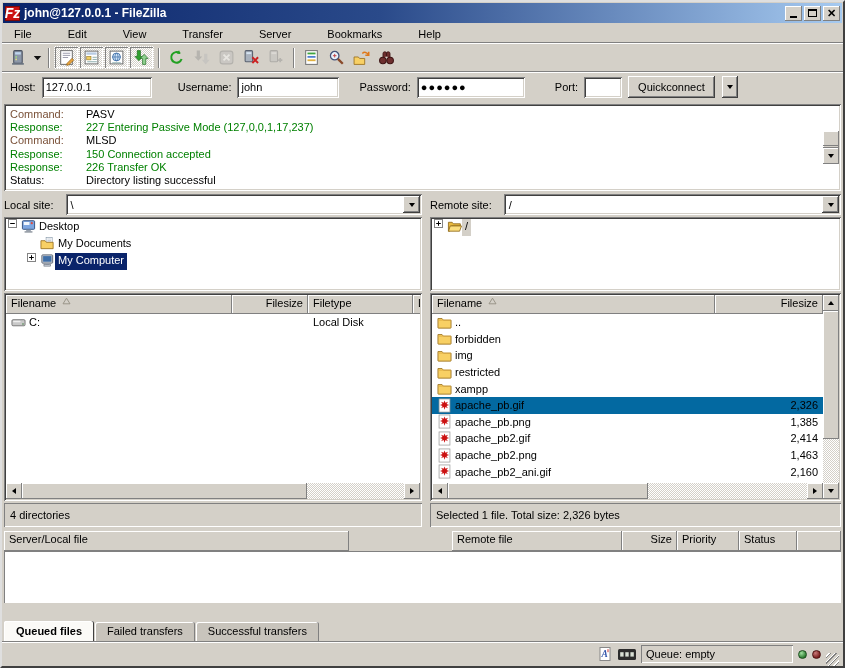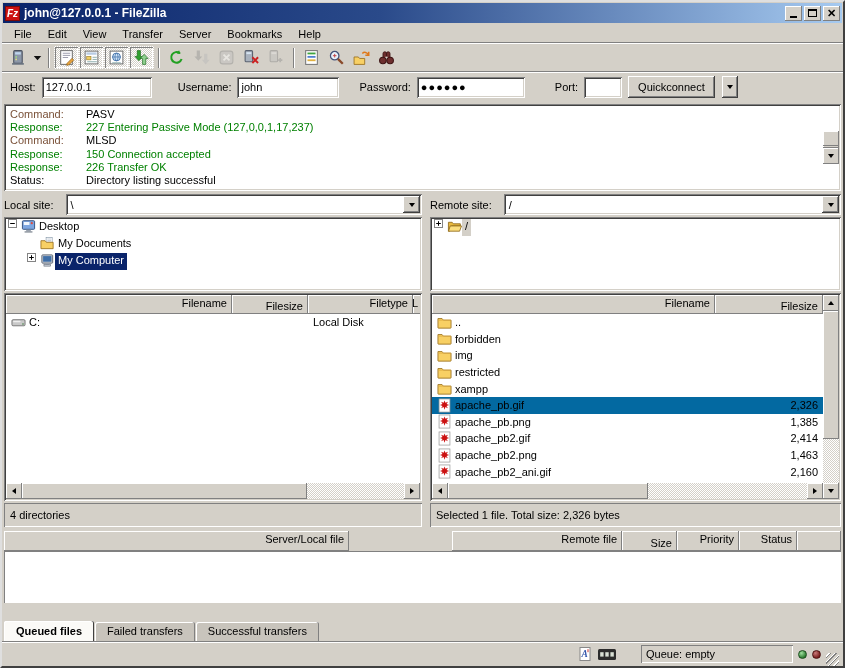--- a/index.html
+++ b/index.html
@@ -10,31 +10,31 @@
             display:flex; flex-direction:column; overflow:hidden; }
   
   .raised  { background:#d4d0c8; box-shadow: inset -1px -1px 0 #404040, inset 1px 1px 0 #fff, inset -2px -2px 0 #808080; }
   .raised-soft { background:#d4d0c8; box-shadow: inset -1px -1px 0 #808080, inset 1px 1px 0 #fff; }
   .sunken  { background:#fff; box-shadow: inset 1px 1px 0 #808080, inset -1px -1px 0 #fff, inset 2px 2px 0 #404040, inset -2px -2px 0 #d4d0c8; }
   .sunken-soft { background:#fff; box-shadow: inset 1px 1px 0 #808080, inset -1px -1px 0 #fff; }
   .dither { background: repeating-conic-gradient(#ffffff 0% 25%, #d4d0c8 0% 50%); background-size:2px 2px; }
   
   .titlebar { height:20px; margin:1px; background:linear-gradient(90deg,#0a246a 0%,#2a4a8a 45%,#a6caf0 100%);
               display:flex; align-items:center; padding:0 2px; flex:0 0 auto; }
-  .app-icon { width:15px; height:15px; background:#cc1111; color:#fff; font-weight:bold; font-size:10px; font-style:italic;
+  .app-icon { width:15px; height:15px; background:#cc1111; color:#fff; font-weight:bold; font-size:14px; font-style:italic;
               display:flex; align-items:center; justify-content:center; margin-right:4px; border:1px solid #7a0a0a; }
   .title-text { color:#fff; font-weight:bold; font-size:12px; flex:1; white-space:nowrap; overflow:hidden; }
   .winbtn { width:17px; height:15px; margin-left:2px; border:none; font-size:9px; line-height:13px;
             display:flex; align-items:center; justify-content:center; cursor:default; }
   .g-min { width:7px; height:2px; background:#000; margin-top:7px; }
   .g-max { width:9px; height:8px; border:1px solid #000; border-top-width:2px; }
   .g-close { font-weight:bold; font-size:11px; }
   
   .menubar { height:20px; display:flex; align-items:center; padding:0 4px; flex:0 0 auto;
-             border-bottom:1px solid #fff; box-shadow:0 -1px 0 #808080 inset; }
+             border-bottom:1px solid #fff; box-shadow:0 -1px 0 #808080 inset;gap:20px; }
   .menu-item { padding:2px 8px; }
   
   .toolbar { height:27px; display:flex; align-items:center; padding:0 4px; flex:0 0 auto; }
   .tbtn { width:25px; height:23px; display:flex; align-items:center; justify-content:center; border:1px solid transparent; }
   .tbtn svg { width:17px; height:17px; }
   .tbtn.pressed { box-shadow: inset 1px 1px 0 #808080, inset -1px -1px 0 #fff;
                   background: repeating-conic-gradient(#ffffff 0% 25%, #d4d0c8 0% 50%); background-size:2px 2px; }
   .tbtn.disabled svg { filter:grayscale(1) opacity(.45); }
   .tsep { width:2px; height:20px; margin:0 4px; border-left:1px solid #808080; border-right:1px solid #fff; }
   .tbtn.dropdown { width:13px; }
@@ -83,21 +83,21 @@
   .tree-label.selected { background:#0a246a; color:#fff; }
   .tree-label.softsel { background:#d4d0c8; }
   .indent { width:19px; flex:0 0 auto; }
   
   .list { margin:2px 2px 0 2px; flex:1; display:flex; flex-direction:column; overflow:hidden; background:#fff;
           box-shadow: inset 1px 1px 0 #808080, inset -1px -1px 0 #fff, inset 2px 2px 0 #404040, inset -2px -2px 0 #d4d0c8; }
   .list-inner { flex:1; display:flex; margin:2px; overflow:hidden; }
   .list-main { flex:1; display:flex; flex-direction:column; overflow:hidden; }
   .list-hdr { height:19px; display:flex; flex:0 0 auto; background:#d4d0c8; }
   .hcell { box-shadow: inset -1px -1px 0 #808080, inset 1px 1px 0 #fff; padding:2px 5px; white-space:nowrap; overflow:hidden;
-           display:flex; align-items:flex-end; gap:6px;flex-direction:column; }
+           display:flex; align-items:flex-start; gap:6px; }
   .hcell.right { justify-content:flex-end; }
   .list-body { flex:1; background:#fff; overflow:hidden; }
   .lrow { height:16.6px; display:flex; align-items:center; }
   .lrow.selected { background:#0369a1; }
   .lcell { padding:0 5px; white-space:nowrap; overflow:hidden; display:flex; align-items:center; gap:3px; }
   .lcell.right { justify-content:flex-end; display:block; text-align:right; }
   .file-icn { width:15px; height:15px; flex:0 0 auto; }
   .pane-status { height:24px; margin:2px; flex:0 0 auto; display:flex; align-items:center; padding:0 6px;
                  box-shadow: inset 1px 1px 0 #808080, inset -1px -1px 0 #fff; background:#d4d0c8; }
   
@@ -108,21 +108,21 @@
   .tabs { height:38px; display:flex; align-items:flex-end; padding:0 2px; flex:0 0 auto; }
   .tab { padding:3px 12px 4px 12px; margin-right:1px; background:#c8c4bc;
          box-shadow: inset -1px 0 0 #808080, inset 1px 1px 0 #fff; border-radius:2px 2px 0 0; }
   .tab.active { background:#fbfaf7; font-weight:bold; padding-top:4px;
                 box-shadow: inset -1px 0 0 #404040, inset 1px 1px 0 #fff; }
   
   .statusbar { height:25px; flex:0 0 auto; display:flex; align-items:center; padding:0 4px; gap:5px;
                border-top:1px solid #808080; box-shadow: inset 0 1px 0 #fff; }
   .sb-spacer { flex:1; }
   .queue-panel { width:152px; height:18px; display:flex; align-items:center; padding:0 5px; background:#d4d0c8;
-                 box-shadow: inset 1px 1px 0 #808080, inset -1px -1px 0 #fff; margin-left: 20px; }
+                 box-shadow: inset 1px 1px 0 #808080, inset -1px -1px 0 #fff; }
   .led { width:9px; height:9px; border-radius:50%; }
   .led-green { background:radial-gradient(circle at 35% 30%, #9fe09f, #2e7d32 70%); border:1px solid #1b4d1e; }
   .led-red { background:radial-gradient(circle at 35% 30%, #c97a7a, #7a1f1f 70%); border:1px solid #4d1313; }
   .grip { width:13px; height:13px; align-self:flex-end;
           background: repeating-linear-gradient(135deg, transparent 0 2px, #fff 2px 3px, #808080 3px 4px); }
 </style>
 </head>
 <body>
 
 <div class="window">

